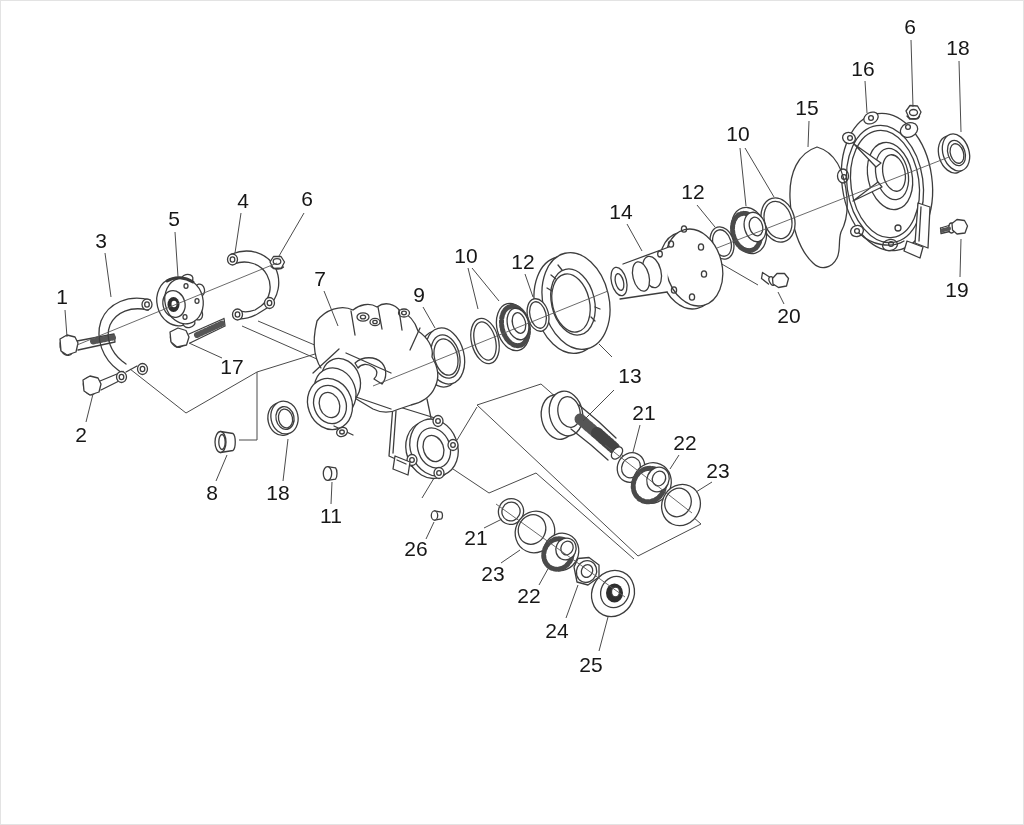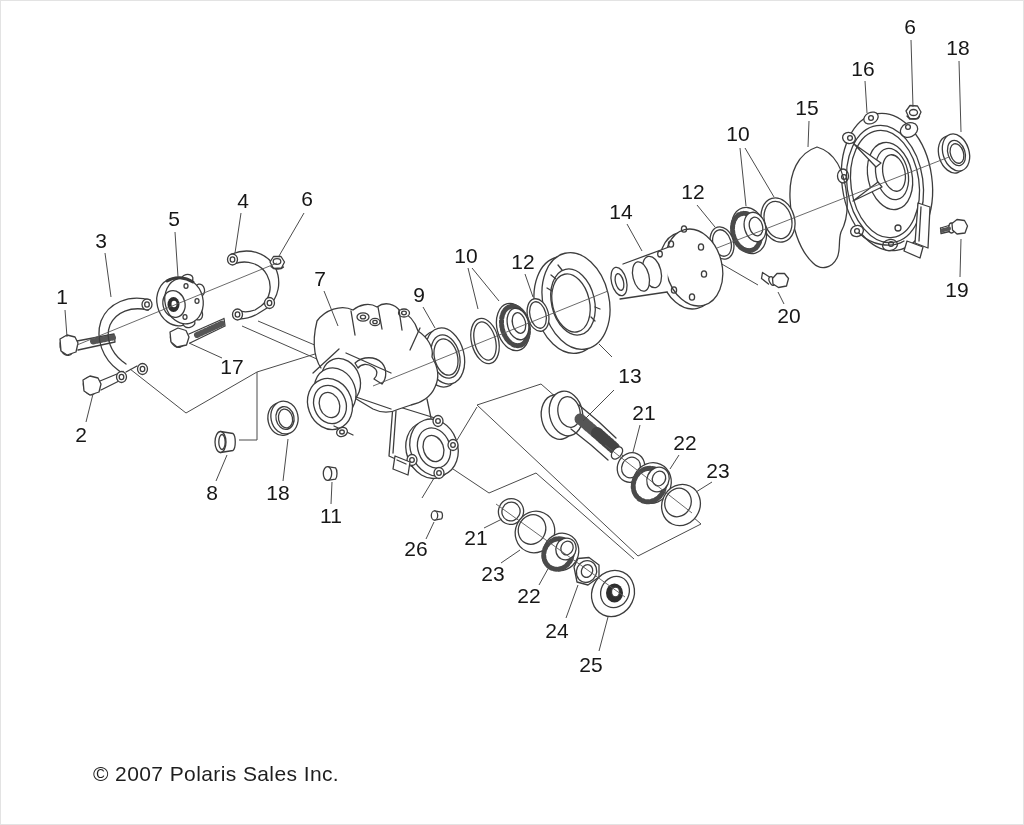--- a/index.html
+++ b/index.html
@@ -410,14 +410,13 @@
         <text x="684" y="449" text-anchor="middle" fill="#161616">22</text>
         <text x="528" y="602" text-anchor="middle" fill="#161616">22</text>
         <text x="717" y="477" text-anchor="middle" fill="#161616">23</text>
         <text x="492" y="580" text-anchor="middle" fill="#161616">23</text>
         <text x="556" y="637" text-anchor="middle" fill="#161616">24</text>
         <text x="590" y="671" text-anchor="middle" fill="#161616">25</text>
         <text x="415" y="555" text-anchor="middle" fill="#161616">26</text>
       </g>
 </svg>
 
-<div class="copyright">© 2007 Polaris Sales Inc.</div>
 </div>
 
 </body></html>

